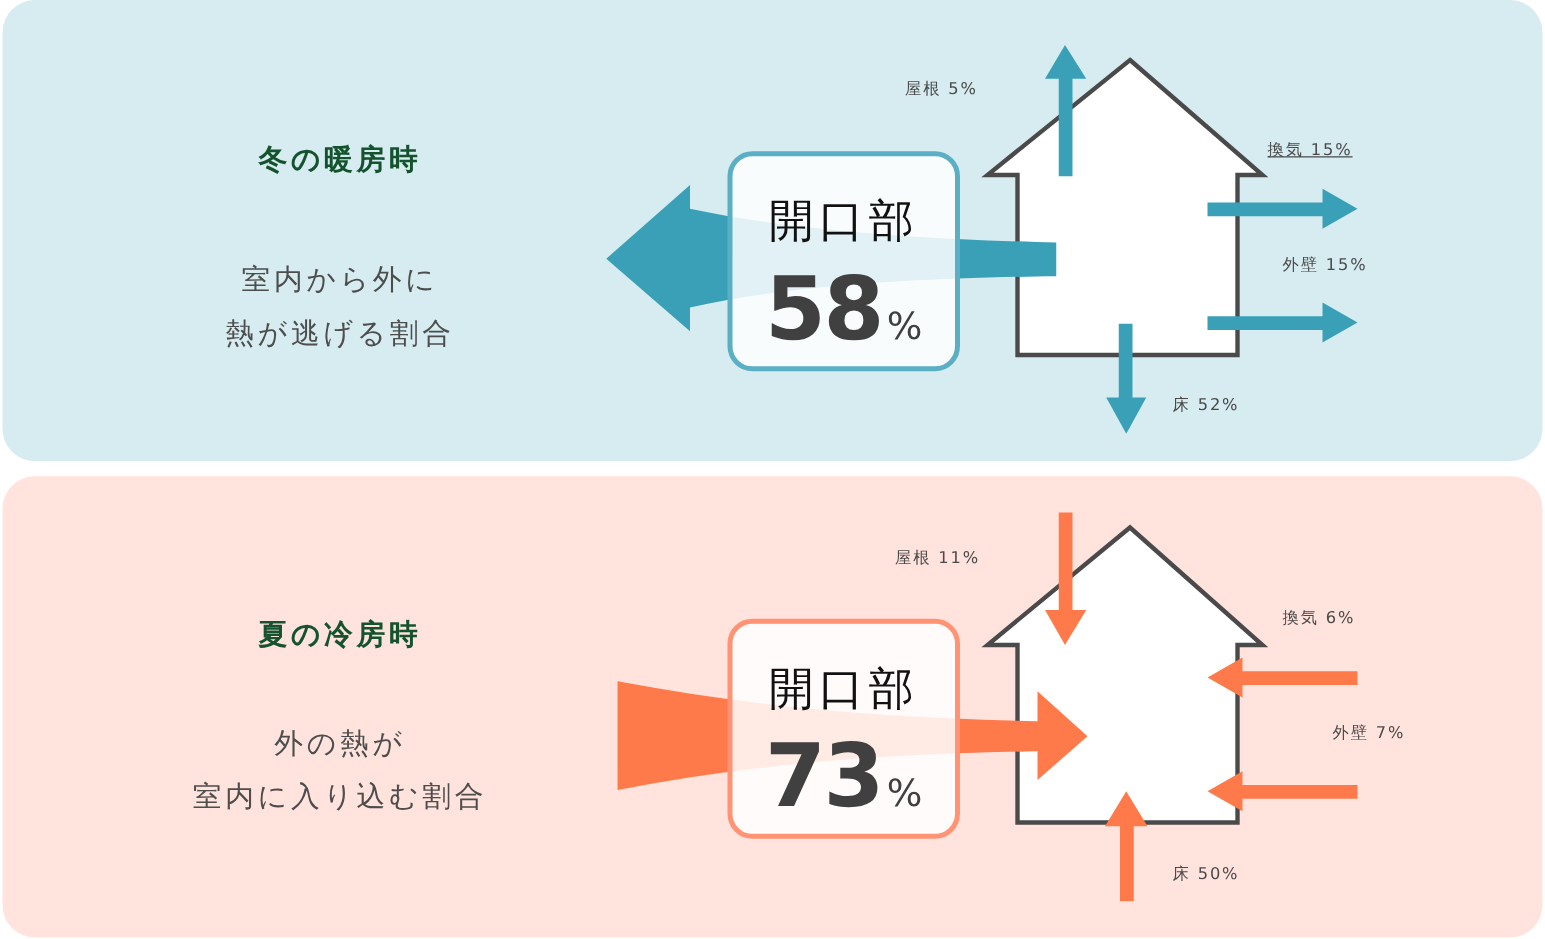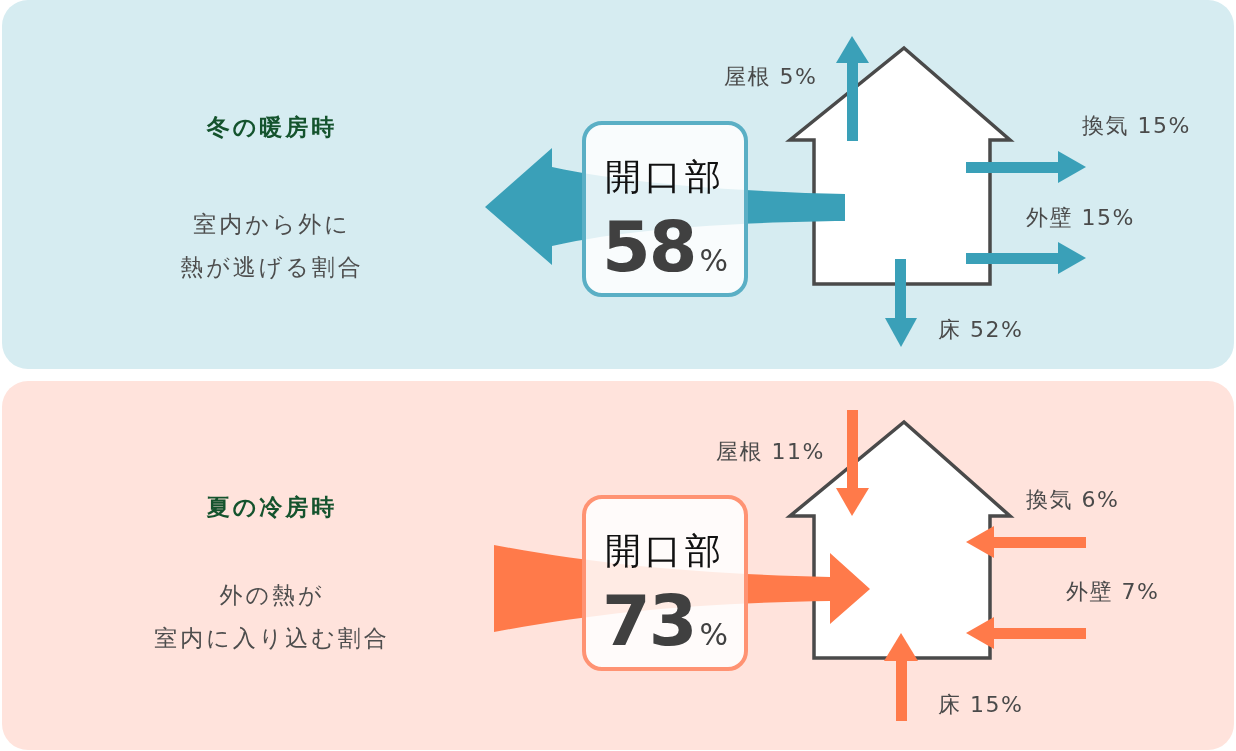--- a/index.html
+++ b/index.html
@@ -7,30 +7,30 @@
          font-family: "DejaVu Sans", "Liberation Sans", sans-serif; }
   .panel { position: absolute; left: 2px; width: 1232px; border-radius: 26px; overflow: hidden; }
   .panel.winter { top: 0; height: 369px; background: #d6ecf1; }
   .panel.summer { top: 381px; height: 369px; background: #ffe3dc; }
   .title { position: absolute; left: 0; width: 540px; text-align: center; color: #14532d;
            font-weight: bold; font-size: 23px; letter-spacing: 3px; }
   .desc { position: absolute; left: 0; width: 540px; text-align: center; color: #4d4d4d;
           font-size: 23px; line-height: 43px; letter-spacing: 3px; margin-top: 17px; }
   .desc span { display: block; }
   svg.diagram { position: absolute; left: 0; top: 0; }
-  .box { position: absolute; width: 166px; height: 176px; border-radius: 20px;
+  .box { position: absolute; width: 186px; height: 176px; border-radius: 20px;
          box-sizing: border-box; text-align: center; }
   .winter .box { border: 4px solid #5aafc5; background: rgba(255,255,255,0.85); }
   .summer .box { border: 4px solid #ff9373; background: rgba(255,255,255,0.85); }
   .box .lbl { position: absolute; left: 0; right: 0; top: 28px; font-size: 36px; color: #111;
               letter-spacing: 4px; }
   .box .pct { position: absolute; left: 0; right: 0; top: 82px; color: #404040; }
   .box .pct .num { font-size: 70px; font-weight: bold; letter-spacing: -2px; line-height: 80px; }
   .box .pct .unit { font-size: 30px; margin-left: 4px; }
-  .tag { position: absolute; color: #4a4a4a; font-size: 22px; letter-spacing: 1.5px; white-space: nowrap; }
+  .tag { position: absolute; color: #4a4a4a; font-size: 13px; letter-spacing: 1.5px; white-space: nowrap; }
 </style>
 </head>
 <body>
 
 <div class="panel winter">
   <div class="title" style="top:112px;">冬の暖房時</div>
   <div class="desc" style="top:186px;">
     <span>室内から外に</span>
     <span>熱が逃げる割合</span>
   </div>
@@ -63,21 +63,21 @@
   </svg>
 
   <div class="box" style="left:580px; top:121px;">
     <div class="lbl">開口部</div>
     <div class="pct">
       <span class="num">58</span><span class="unit">%</span>
     </div>
   </div>
 
   <div class="tag" style="left:722px; top:62px;">屋根 5%</div>
-  <div class="tag" style="left:1080px; top:111px;">換気 15%</div>
+  <div class="tag" style="left:1012px; top:111px;text-decoration:underline;">換気 15%</div>
   <div class="tag" style="left:1024px; top:203px;">外壁 15%</div>
   <div class="tag" style="left:936px; top:315px;">床 52%</div>
 </div>
 
 <div class="panel summer">
   <div class="title" style="top:111px;">夏の冷房時</div>
   <div class="desc" style="top:176px;">
     <span>外の熱が</span>
     <span>室内に入り込む割合</span>
   </div>
@@ -112,14 +112,14 @@
   <div class="box" style="left:580px; top:114px;">
     <div class="lbl">開口部</div>
     <div class="pct">
       <span class="num">73</span><span class="unit">%</span>
     </div>
   </div>
 
   <div class="tag" style="left:714px; top:56px;">屋根 11%</div>
   <div class="tag" style="left:1024px; top:104px;">換気 6%</div>
   <div class="tag" style="left:1024px; top:196px;margin-left:40px;">外壁 7%</div>
-  <div class="tag" style="left:936px; top:309px;">床 15%</div>
+  <div class="tag" style="left:936px; top:309px;">床 50%</div>
 </div>
 
 </body></html>

